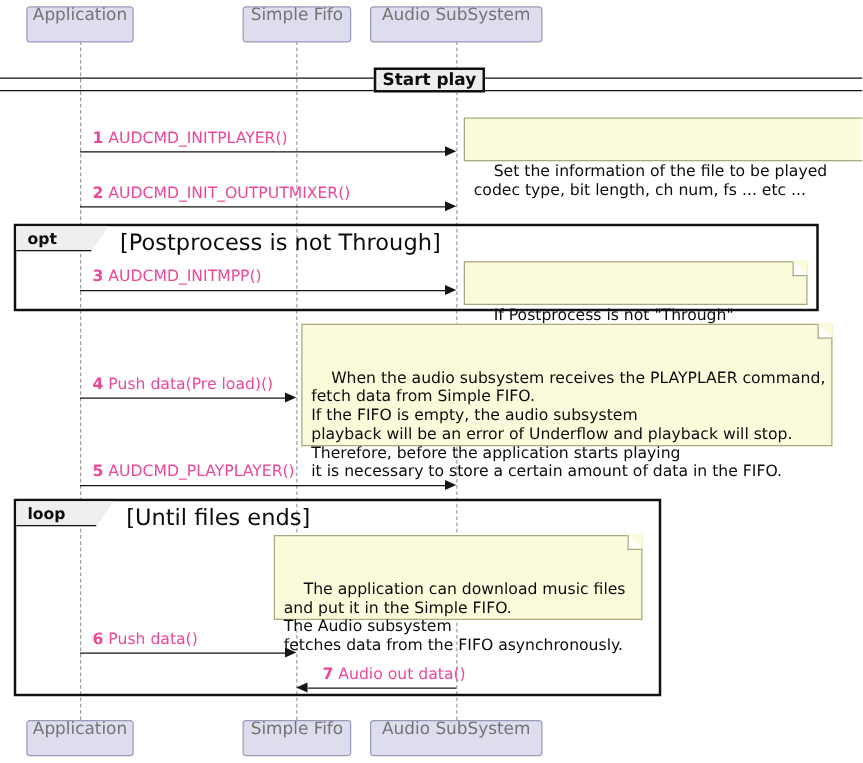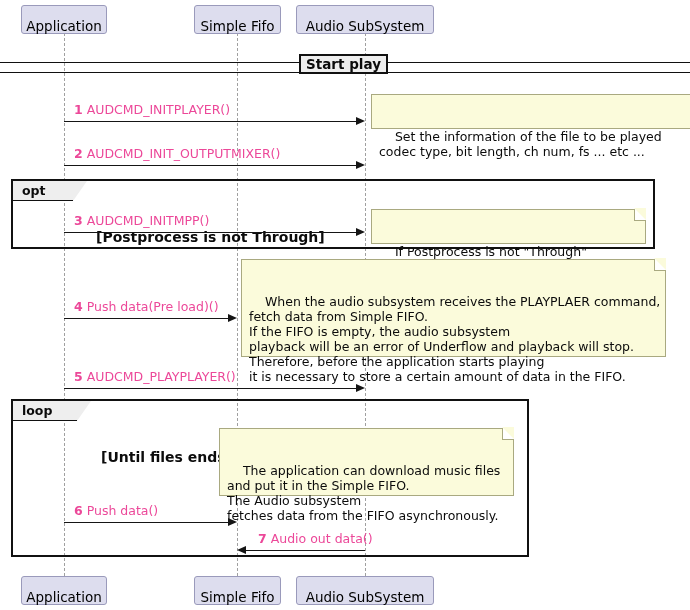--- a/index.html
+++ b/index.html
@@ -18,25 +18,25 @@
     overflow: hidden;
     background: #ffffff;
   }
   
   .participant {
     position: absolute;
     box-sizing: border-box;
     background: #DDDDEE;
     border: 1px solid #9A9ABB;
     border-radius: 3px;
-    color: #000000;
+    color: #737373;
     font-size: 13.5px;
     line-height: 1;
     display: flex;
-    align-items: flex-end;
+    align-items: flex-start;
     justify-content: center;
     white-space: nowrap;
     height: 29px;
     box-shadow: 0 0 0 0 rgba(0,0,0,0);
   }
   
   .lifeline {
     position: absolute;
     width: 0;
     border-left: 1px dashed #A0A0A0;
@@ -144,26 +144,25 @@
     position: absolute;
     top: 0;
     right: -15px;
     width: 0; height: 0;
     border-top: 21px solid #111111;
     border-right: 15px solid transparent;
     z-index: -1;
   }
   .frag-guard {
     position: absolute;
-    font-size: 14px;
-    font-weight: bold;
+    font-size: 18px;
+    font-weight: normal;
     color: #0B0B0B;
     white-space: nowrap;
     line-height: 1;
-    margin-top: 44px;
   }
   
   .divider-line {
     position: absolute;
     height: 0;
     border-top: 1.6px solid #111111;
   }
   .divider-box {
     position: absolute;
     box-sizing: border-box;

